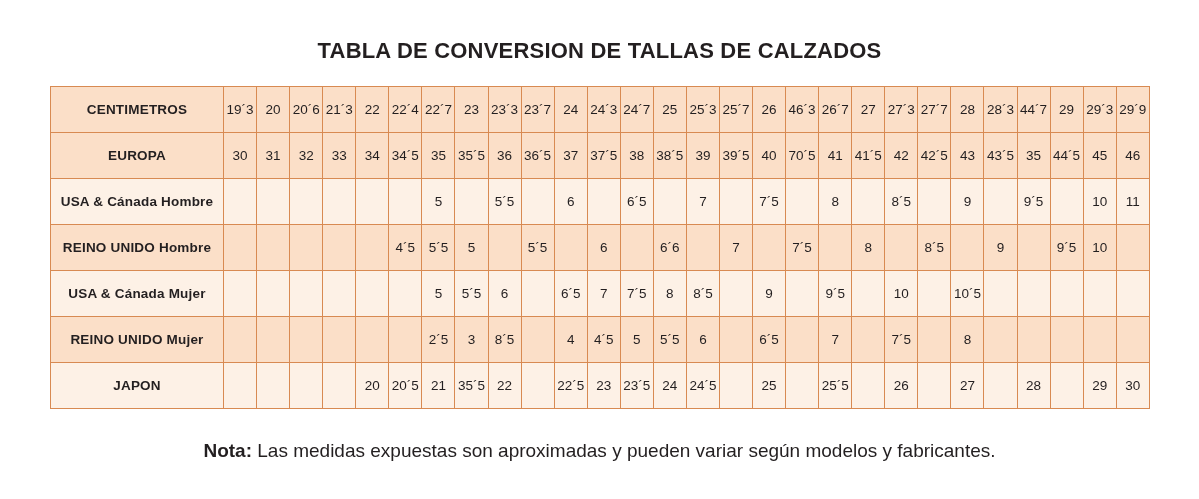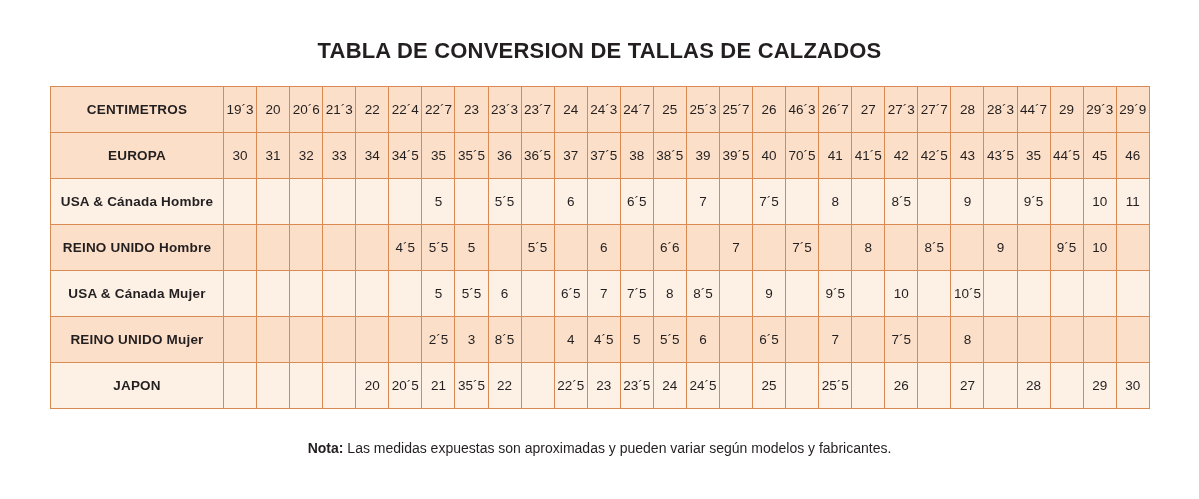--- a/index.html
+++ b/index.html
@@ -68,21 +68,21 @@
   }
   tr.plain td {
     background: #fdf1e6;
   }
   .note {
     position: absolute;
     left: 0;
     right: 0;
     top: 440px;
     text-align: center;
-    font-size: 14px;
+    font-size: 19px;
     color: #231f20;
   }
   .note b {
     font-weight: bold;
   }
 </style>
 </head>
 <body>
 
 <div class="page">

